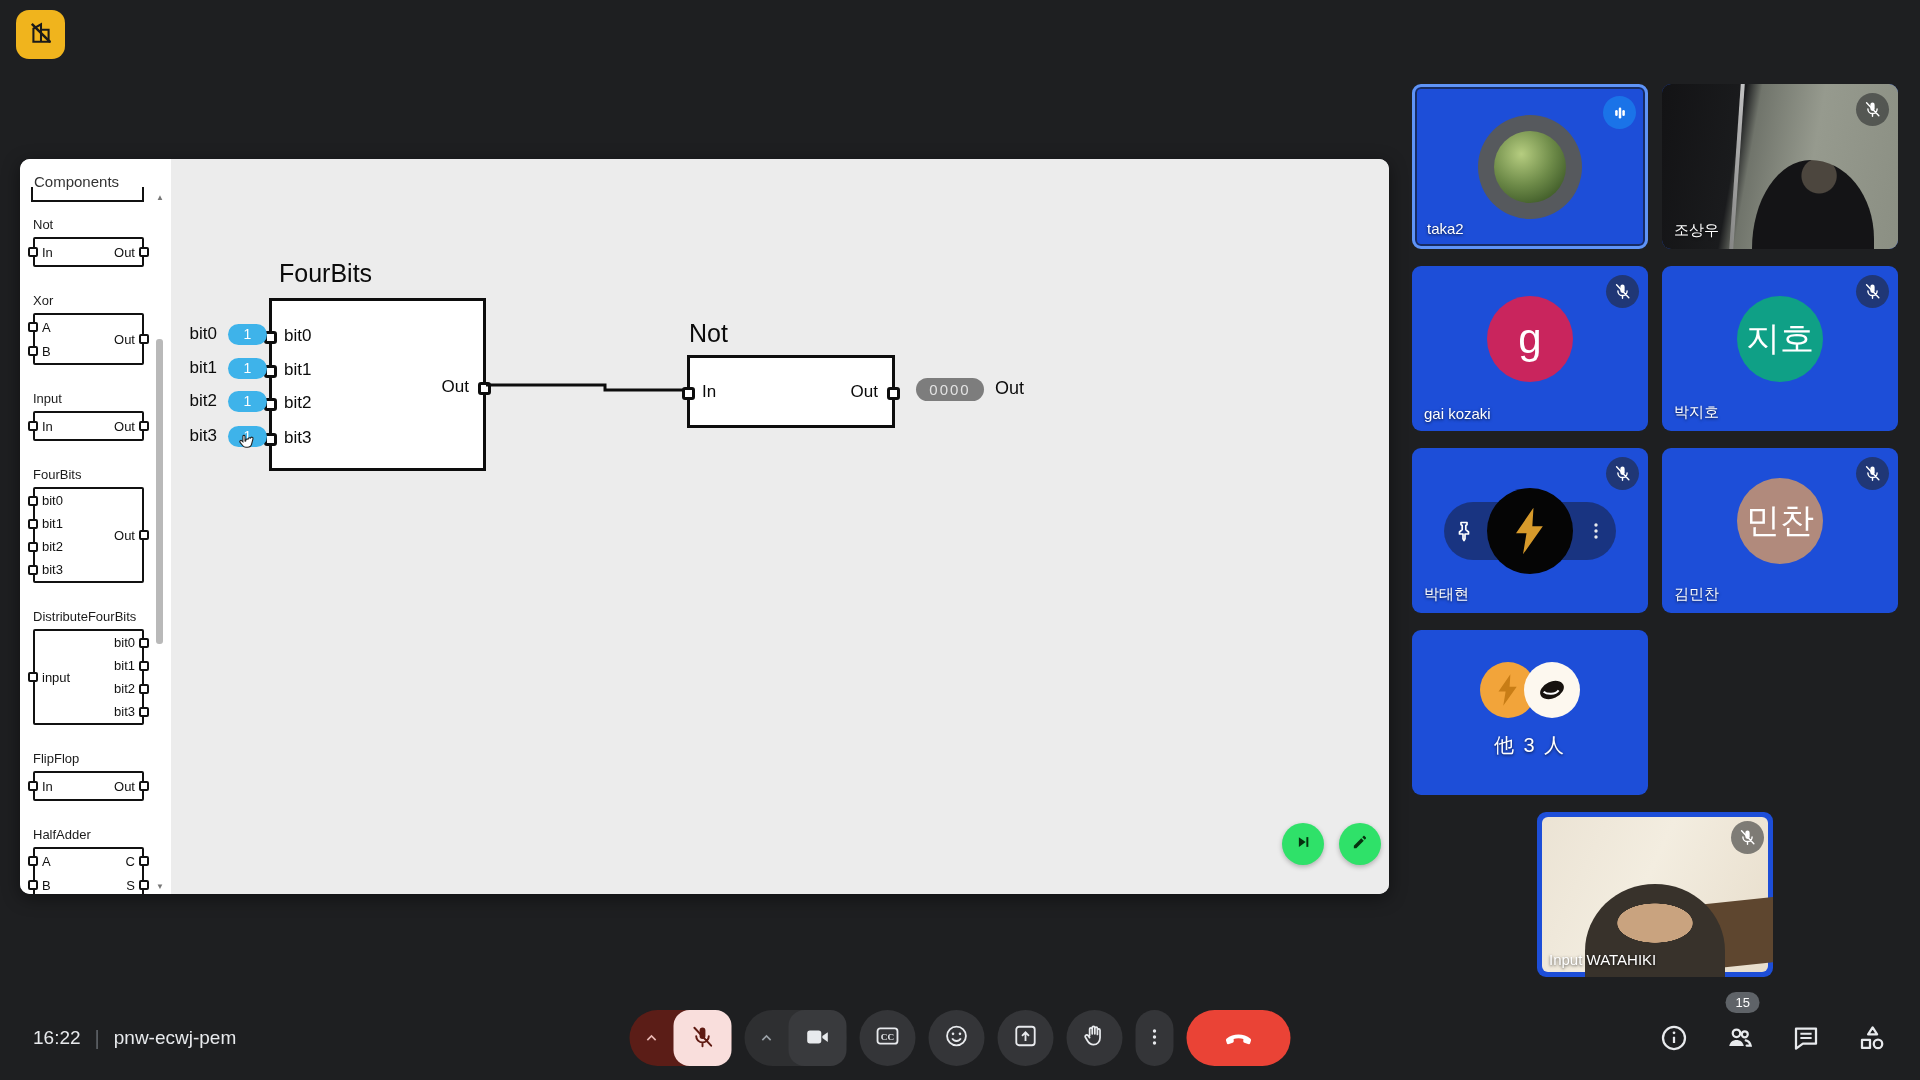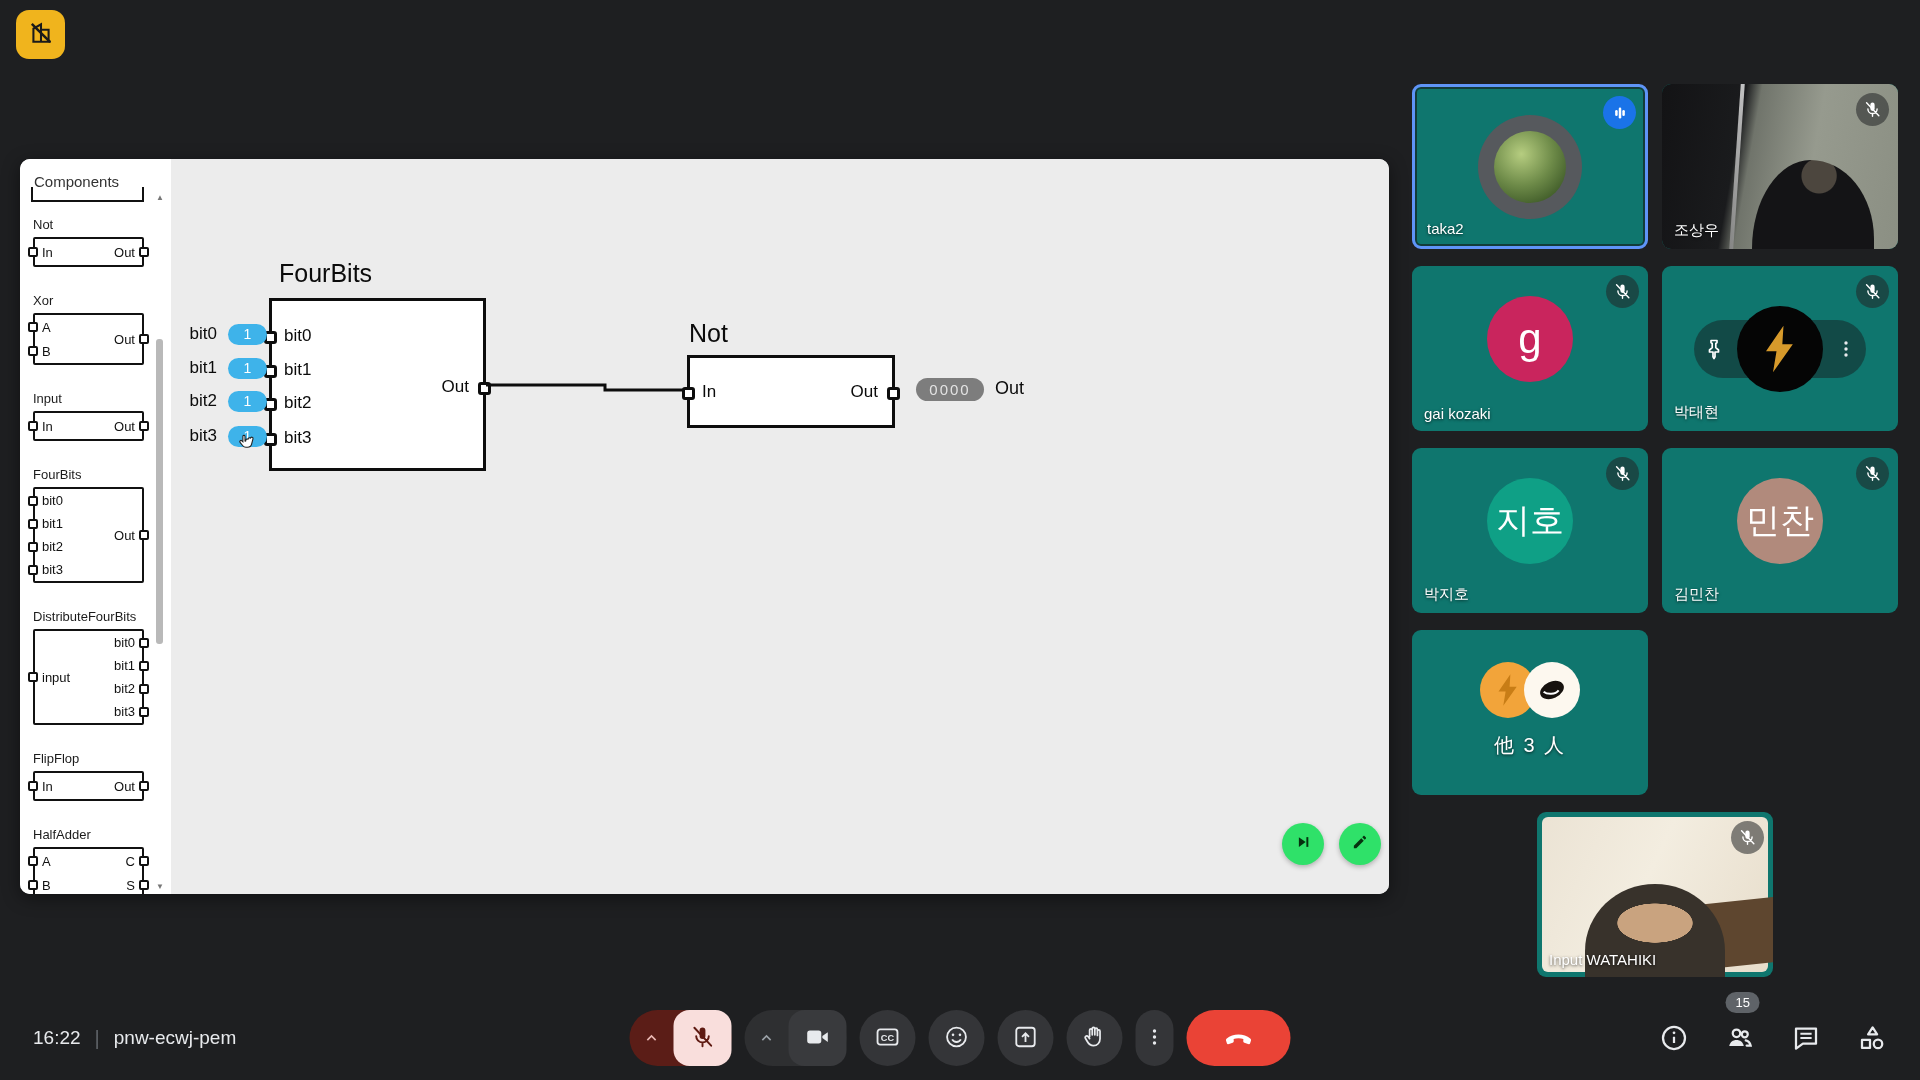--- a/index.html
+++ b/index.html
@@ -59,21 +59,21 @@
     color:#e3e3e3;font-size:15px;letter-spacing:2px;display:flex;align-items:center;justify-content:center;}
   .result-label{position:absolute;left:824px;top:219px;font-size:18px;color:#0b0b0b;}
   .run-btn{position:absolute;width:42px;height:42px;border-radius:50%;background:#2fe169;
     display:flex;align-items:center;justify-content:center;box-shadow:0 2px 5px rgba(0,0,0,.25);}
   .cursor{position:absolute;left:64px;top:272px;width:22px;height:22px;}
 
   
   .tiles{position:absolute;left:1412px;top:84px;width:486px;}
   .tiles-grid{display:grid;grid-template-columns:236px 236px;grid-auto-rows:165px;column-gap:14px;row-gap:17px;}
   .tiles-bottom{display:flex;justify-content:center;margin-top:17px;}
-  .tile{position:relative;width:236px;height:165px;background:#0f766e;border-radius:9px;overflow:hidden;}
+  .tile{position:relative;width:236px;height:165px;background:#1d4ed8;border-radius:9px;overflow:hidden;}
   .tile.active{border:3px solid #5f94f7;box-shadow:inset 0 0 0 2px rgba(20,21,23,.6);}
   .tname{position:absolute;left:12px;bottom:9px;font-size:15px;font-weight:500;color:#fff;
     text-shadow:0 1px 3px rgba(0,0,0,.7);}
   .tname.center{left:0;right:0;bottom:36px;text-align:center;font-size:20px;letter-spacing:2px;}
   .mut{position:absolute;top:9px;right:9px;width:33px;height:33px;border-radius:50%;
     background:rgba(35,36,38,.55);display:flex;align-items:center;justify-content:center;}
   .mut svg{width:19px;height:19px;color:#fff;}
   .spk{position:absolute;top:9px;right:9px;width:33px;height:33px;border-radius:50%;background:#1a73e8;
     display:flex;align-items:center;justify-content:center;}
   .spk svg{width:20px;height:20px;}
@@ -129,21 +129,21 @@
   .ctl-group{height:56px;border-radius:28px;display:flex;align-items:center;}
   .ctl-group.mic{background:#5b1d17;}
   .ctl-group.cam{background:#2e2f31;}
   .chev{width:44px;display:flex;align-items:center;justify-content:center;color:#e8b7b2;}
   .ctl-group.cam .chev{color:#9aa0a6;}
   .chev svg{width:20px;height:20px;}
   .sq-btn{width:58px;height:56px;border-radius:16px;display:flex;align-items:center;justify-content:center;}
   .sq-btn.mic-off{background:#f9dedc;color:#5f1a12;}
   .sq-btn.cam-on{background:#393a3d;color:#e8eaed;}
   .rnd-btn{width:56px;height:56px;border-radius:28px;background:#343538;display:flex;align-items:center;
-    justify-content:center;color:#e8eaed;}
+    justify-content:center;color:#e8eaed;font-family:Liberation Serif, serif;}
   .rnd-btn svg{width:26px;height:26px;}
   .sq-btn svg{width:26px;height:26px;}
   .more-btn{width:38px;height:56px;border-radius:19px;background:#343538;display:flex;align-items:center;
     justify-content:center;color:#e8eaed;}
   .end-btn{width:104px;height:56px;border-radius:28px;background:#ea4336;display:flex;align-items:center;
     justify-content:center;color:#fff;}
   .end-btn svg{width:30px;height:30px;}
   .bb-right{position:absolute;right:33px;display:flex;align-items:center;gap:36px;}
   .bb-icon{position:relative;width:30px;height:30px;color:#e8eaed;}
   .bb-icon svg{width:30px;height:30px;}
@@ -433,20 +433,30 @@
           <div class="init single" style="background:#c9255d">g</div>
           <span class="mut">
             <svg viewBox="0 0 24 24" fill="none" stroke="#fff" stroke-width="1.8" stroke-linecap="round">
               <rect x="9.3" y="3.2" width="5.4" height="10.6" rx="2.7" fill="#fff" stroke="none"></rect>
               <path d="M6.2 11.3a5.8 5.8 0 0 0 11.6 0M12 17.3v3.2M4.5 3.5l15.5 16.5"></path>
             </svg>
           </span>
           <span class="tname">gai kozaki</span>
         </div>
         <div class="tile">
+          <div class="init" style="background:#0fa086">지호</div>
+          <span class="mut">
+            <svg viewBox="0 0 24 24" fill="none" stroke="#fff" stroke-width="1.8" stroke-linecap="round">
+              <rect x="9.3" y="3.2" width="5.4" height="10.6" rx="2.7" fill="#fff" stroke="none"></rect>
+              <path d="M6.2 11.3a5.8 5.8 0 0 0 11.6 0M12 17.3v3.2M4.5 3.5l15.5 16.5"></path>
+            </svg>
+          </span>
+          <span class="tname">박지호</span>
+        </div>
+        <div class="tile">
           <div class="hoverbar"></div>
           <span class="hicon pinpos"><svg viewBox="0 0 24 24" fill="none" stroke="#fff" stroke-width="1.7" stroke-linejoin="round">
               <path d="M9 3.5h6v2l-1.2 1v4.2L16.5 13v2H13v4.8L12 21.5l-1-1.7V15H7.5v-2l2.7-2.3V6.5L9 5.5z"></path>
             </svg></span>
           <div class="boltav">
             <svg viewBox="0 0 24 24">
               <path fill="#d79a2b" d="M13.5 2L6 13h4.5L9 22l8.5-12H13z"></path>
             </svg>
           </div>
           <span class="hicon dotpos"><svg viewBox="0 0 24 24" fill="currentColor">
@@ -454,30 +464,20 @@
               <circle cx="12" cy="12" r="1.7"></circle>
               <circle cx="12" cy="18" r="1.7"></circle>
             </svg></span>
           <span class="mut">
             <svg viewBox="0 0 24 24" fill="none" stroke="#fff" stroke-width="1.8" stroke-linecap="round">
               <rect x="9.3" y="3.2" width="5.4" height="10.6" rx="2.7" fill="#fff" stroke="none"></rect>
               <path d="M6.2 11.3a5.8 5.8 0 0 0 11.6 0M12 17.3v3.2M4.5 3.5l15.5 16.5"></path>
             </svg>
           </span>
           <span class="tname">박태현</span>
-        </div>
-        <div class="tile">
-          <div class="init" style="background:#0fa086">지호</div>
-          <span class="mut">
-            <svg viewBox="0 0 24 24" fill="none" stroke="#fff" stroke-width="1.8" stroke-linecap="round">
-              <rect x="9.3" y="3.2" width="5.4" height="10.6" rx="2.7" fill="#fff" stroke="none"></rect>
-              <path d="M6.2 11.3a5.8 5.8 0 0 0 11.6 0M12 17.3v3.2M4.5 3.5l15.5 16.5"></path>
-            </svg>
-          </span>
-          <span class="tname">박지호</span>
         </div>
         <div class="tile">
           <div class="init" style="background:#b18a7c">민찬</div>
           <span class="mut">
             <svg viewBox="0 0 24 24" fill="none" stroke="#fff" stroke-width="1.8" stroke-linecap="round">
               <rect x="9.3" y="3.2" width="5.4" height="10.6" rx="2.7" fill="#fff" stroke="none"></rect>
               <path d="M6.2 11.3a5.8 5.8 0 0 0 11.6 0M12 17.3v3.2M4.5 3.5l15.5 16.5"></path>
             </svg>
           </span>
           <span class="tname">김민찬</span>

